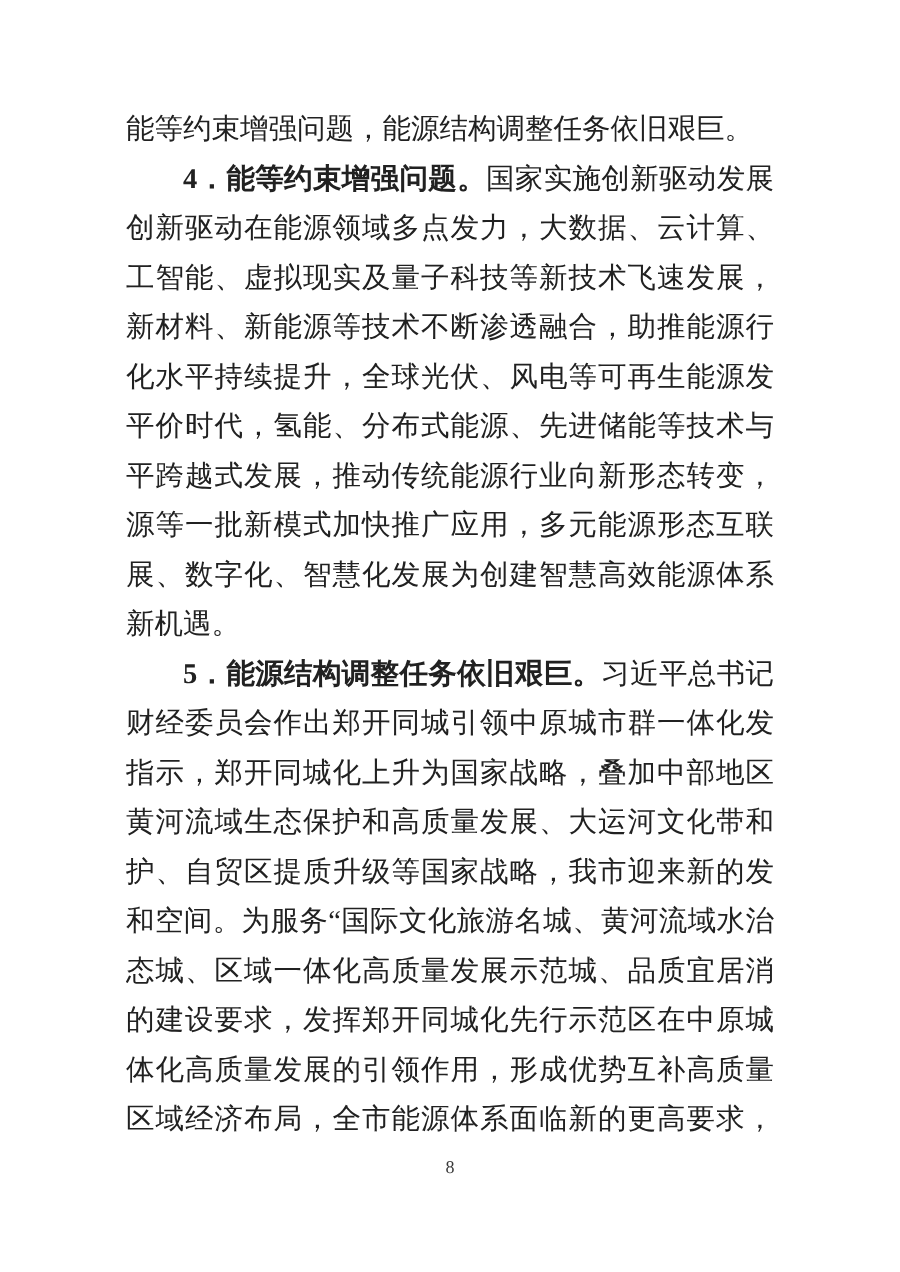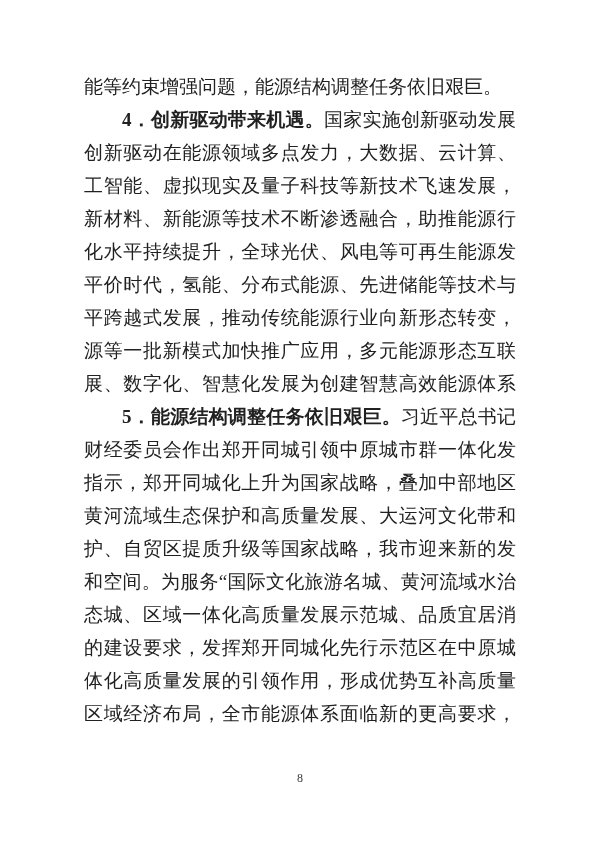--- a/index.html
+++ b/index.html
@@ -54,29 +54,30 @@
   }
 </style>
 </head>
 <body>
 
 <div class="page">
   <div class="text-block">
 
     <div class="line last">能等约束增强问题，能源结构调整任务依旧艰巨。</div>
 
-    <div class="line indent"><span class="bold">4．</span><span class="bold">创新驱动带来机遇。</span><span>国家实施创新驱动发展战略，</span></div>
+    <div class="line indent"><span class="bold">4．</span><span class="bold">能等约束增强问题。</span><span>国家实施创新驱动发展战略，</span></div>
     <div class="line">创新驱动在能源领域多点发力，大数据、云计算、5G、人</div>
     <div class="line">工智能、虚拟现实及量子科技等新技术飞速发展，信息、</div>
     <div class="line">新材料、新能源等技术不断渗透融合，助推能源行业智能</div>
     <div class="line">化水平持续提升，全球光伏、风电等可再生能源发电迈入</div>
     <div class="line">平价时代，氢能、分布式能源、先进储能等技术与应用水</div>
     <div class="line">平跨越式发展，推动传统能源行业向新形态转变，智慧能</div>
     <div class="line">源等一批新模式加快推广应用，多元能源形态互联协同发</div>
     <div class="line">展、数字化、智慧化发展为创建智慧高效能源体系带来了</div>
+    <div class="line last">新机遇。</div>
 
     <div class="line indent"><span class="bold">5．</span><span class="bold">能源结构调整任务依旧艰巨。</span><span>习近平总书记在中央</span></div>
     <div class="line">财经委员会作出郑开同城引领中原城市群一体化发展重要</div>
     <div class="line">指示，郑开同城化上升为国家战略，叠加中部地区崛起、</div>
     <div class="line">黄河流域生态保护和高质量发展、大运河文化带和古城保</div>
     <div class="line">护、自贸区提质升级等国家战略，我市迎来新的发展机遇</div>
     <div class="line">和空间。为服务“国际文化旅游名城、黄河流域水治理生</div>
     <div class="line">态城、区域一体化高质量发展示范城、品质宜居消费智城”</div>
     <div class="line">的建设要求，发挥郑开同城化先行示范区在中原城市群一</div>
     <div class="line">体化高质量发展的引领作用，形成优势互补高质量发展的</div>

